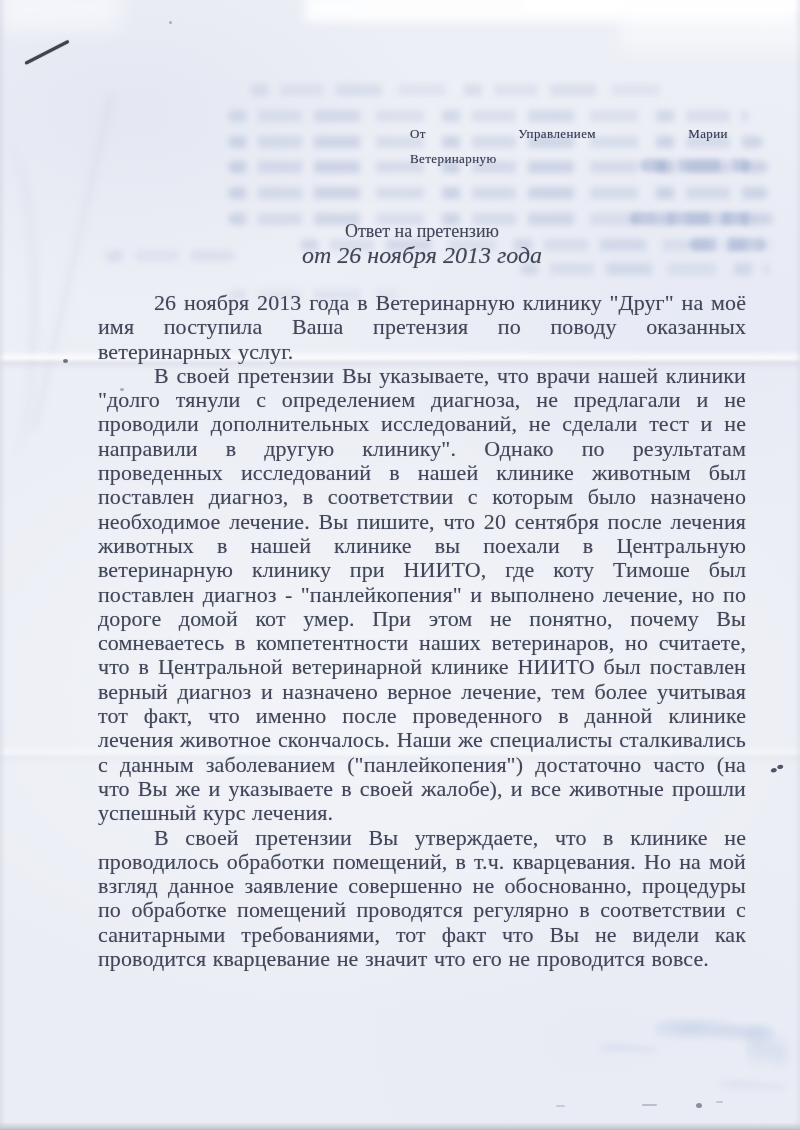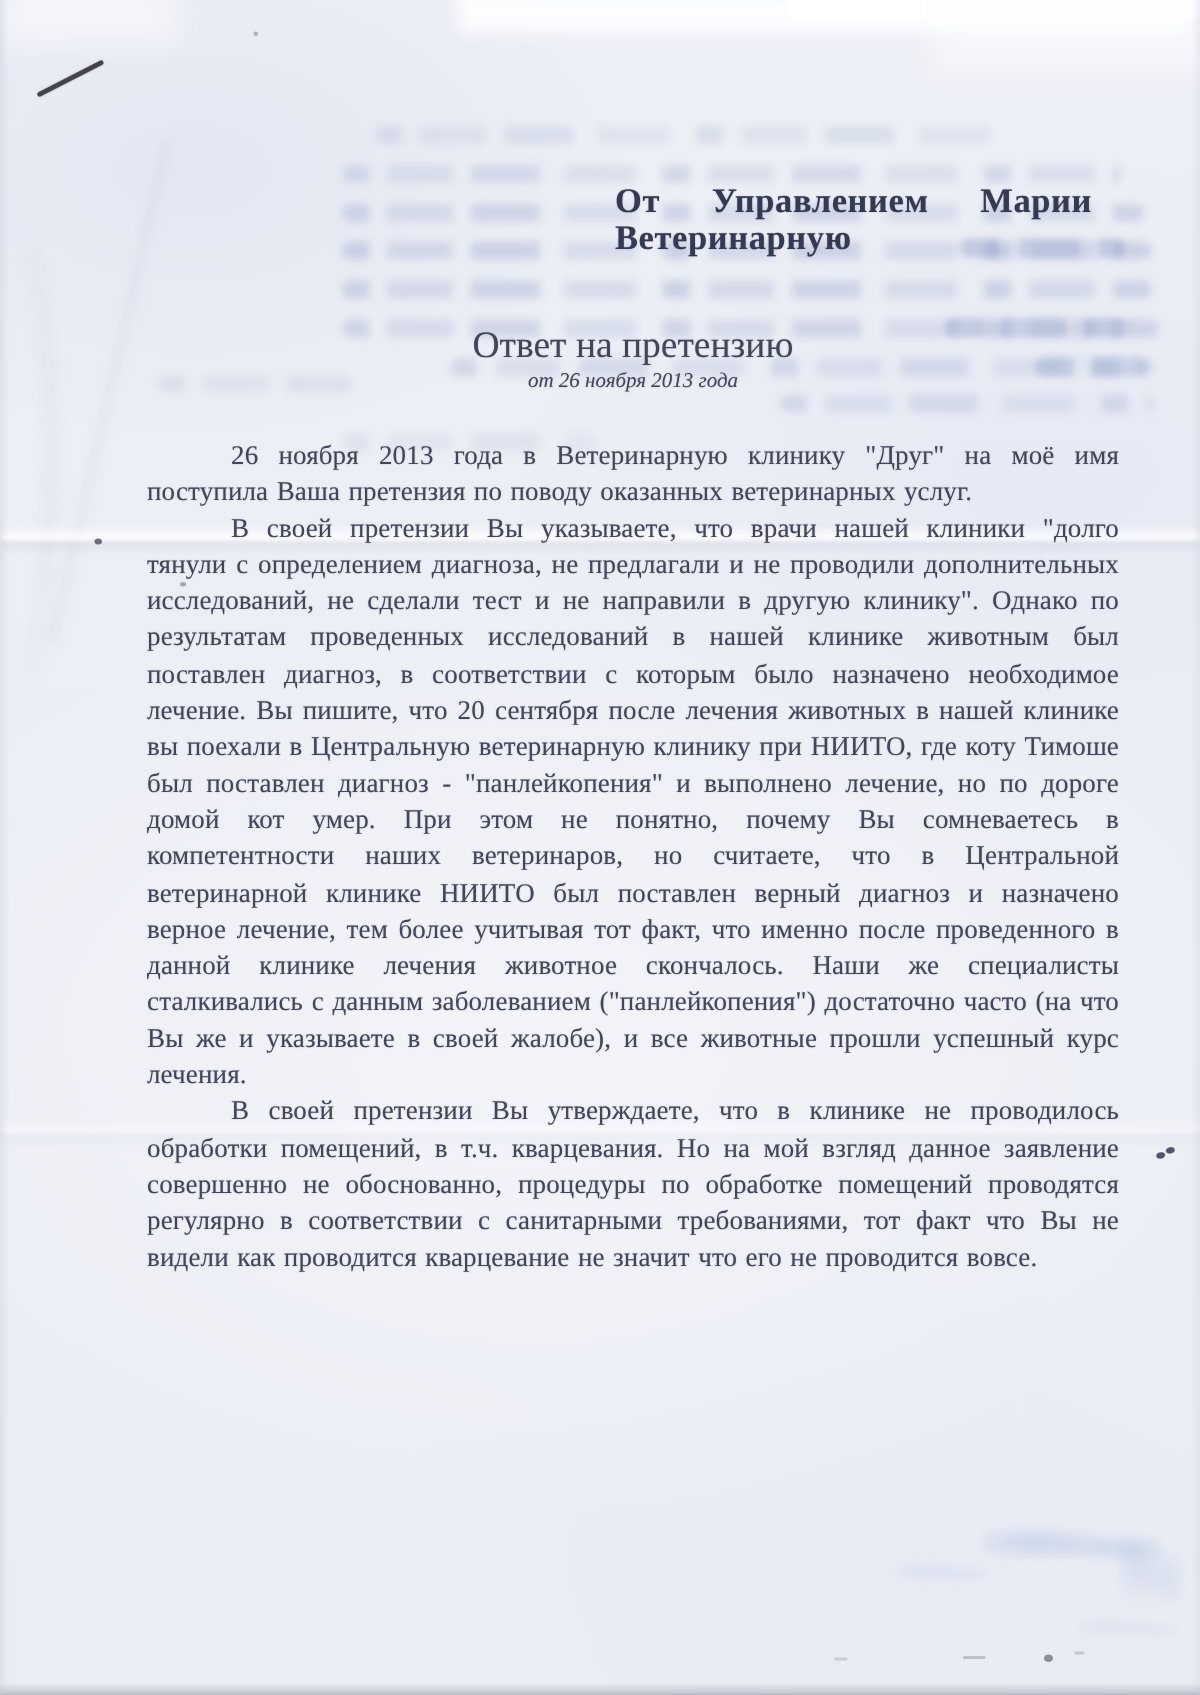--- a/index.html
+++ b/index.html
@@ -96,36 +96,36 @@
   .edge-right {
     position:absolute; right:0; top:0; width:6px; height:1130px;
     background:linear-gradient(270deg, rgba(200,204,217,.30), rgba(200,204,217,0));
   }
 
   
   .ink { color:#414659; text-shadow:0 0 1px rgba(65,70,89,.35); }
 
   .sender {
     position:absolute; left:410px; top:121px; width:318px;
-    font-size:23px; font-weight:bold; line-height:25px;
+    font-size:13px; font-weight:normal; line-height:25px;
     color:#343a52; text-shadow:0 0 1px rgba(52,58,82,.4);
     letter-spacing:.4px;
   }
   .sender-line1 { display:flex; justify-content:space-between; }
 
   .title-block {
     position:absolute; left:98px; top:219px; width:648px;
     text-align:center;
   }
-  .doc-title { font-size:25px; line-height:24px; }
-  .doc-date  { font-size:14px; line-height:24px; font-style:italic; }
+  .doc-title { font-size:18px; line-height:24px; }
+  .doc-date  { font-size:24px; line-height:24px; font-style:italic; }
 
   .body-text {
     position:absolute; left:98px; top:291px; width:648px;
-    font-size:18px; line-height:24.3px;
+    font-size:22px; line-height:24.3px;
     text-align:justify; word-spacing:1px; letter-spacing:.1px;
   }
   .body-text p { margin:0; text-indent:56px; }
 </style>
 </head>
 <body>
 
 <div class="scan">
 
   <div class="white-band" style="left:305px; top:-6px; width:490px; height:28px;"></div>

